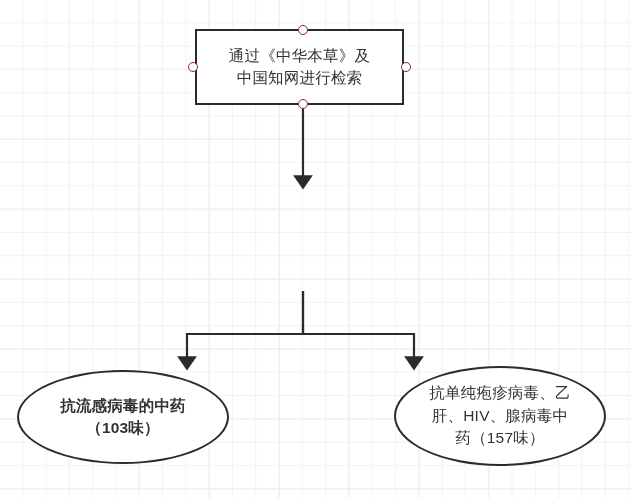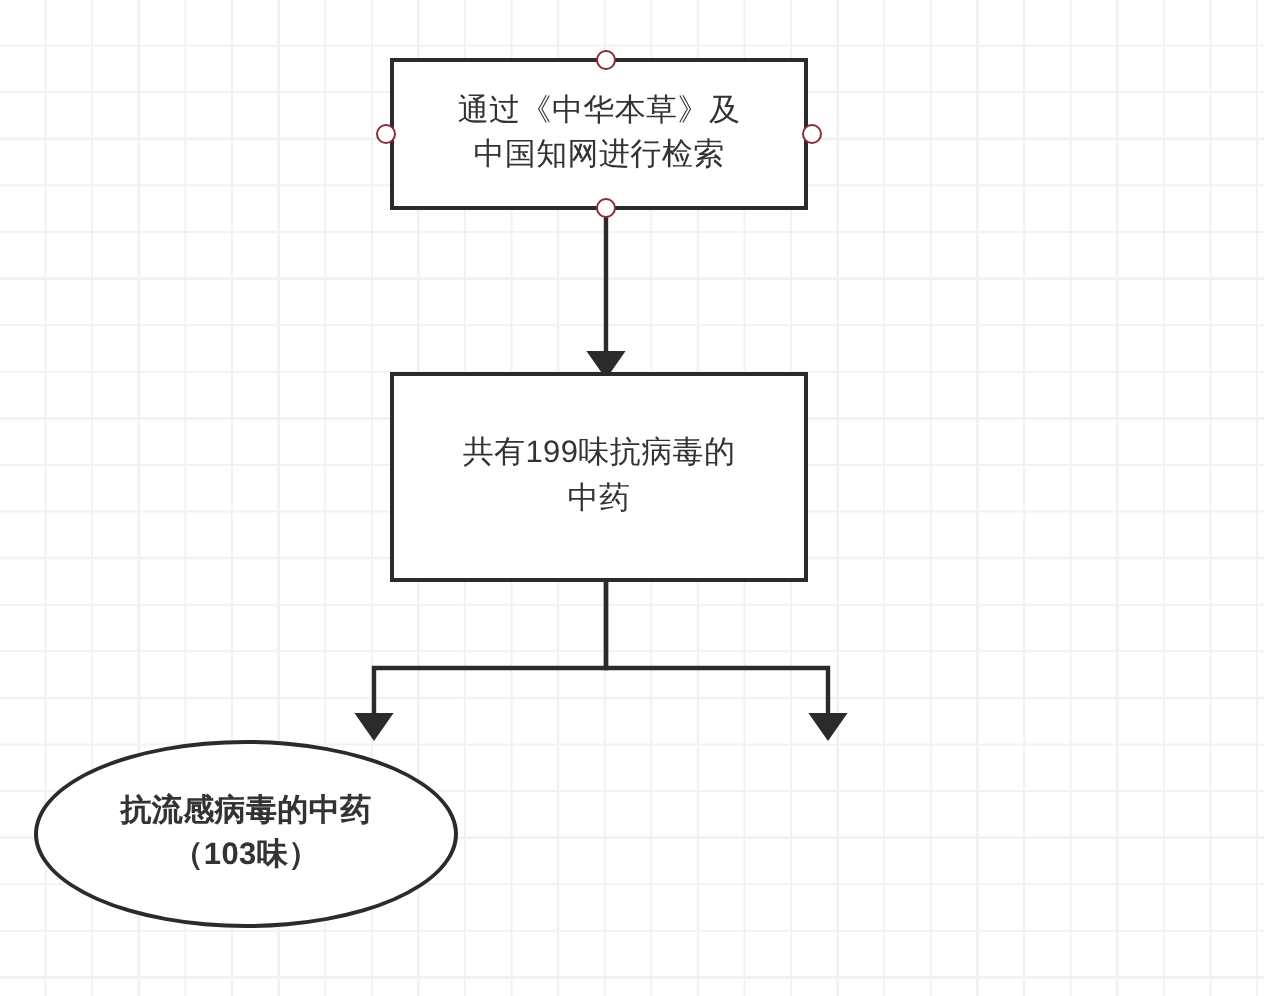--- a/index.html
+++ b/index.html
@@ -139,24 +139,25 @@
   <div class="node rect-node" id="node-search">
     <span class="node-label">通过《中华本草》及
 中国知网进行检索</span>
   </div>
 
   <div class="handle" id="handle-top"></div>
   <div class="handle" id="handle-left"></div>
   <div class="handle" id="handle-right"></div>
   <div class="handle" id="handle-bottom"></div>
 
-  <div class="node rect-node" id="node-total">
-    <span class="node-label">共有199味抗病毒的
-中药</span>
-  </div>
 
   <div class="node ellipse-node" id="node-flu">
     <span class="node-label">抗流感病毒的中药
 （103味）</span>
   </div>
 
+  <div class="node ellipse-node" id="node-other">
+    <span class="node-label">抗单纯疱疹病毒、乙
+肝、HIV、腺病毒中
+药（157味）</span>
+  </div>
 
 </div>
 
 </body></html>

